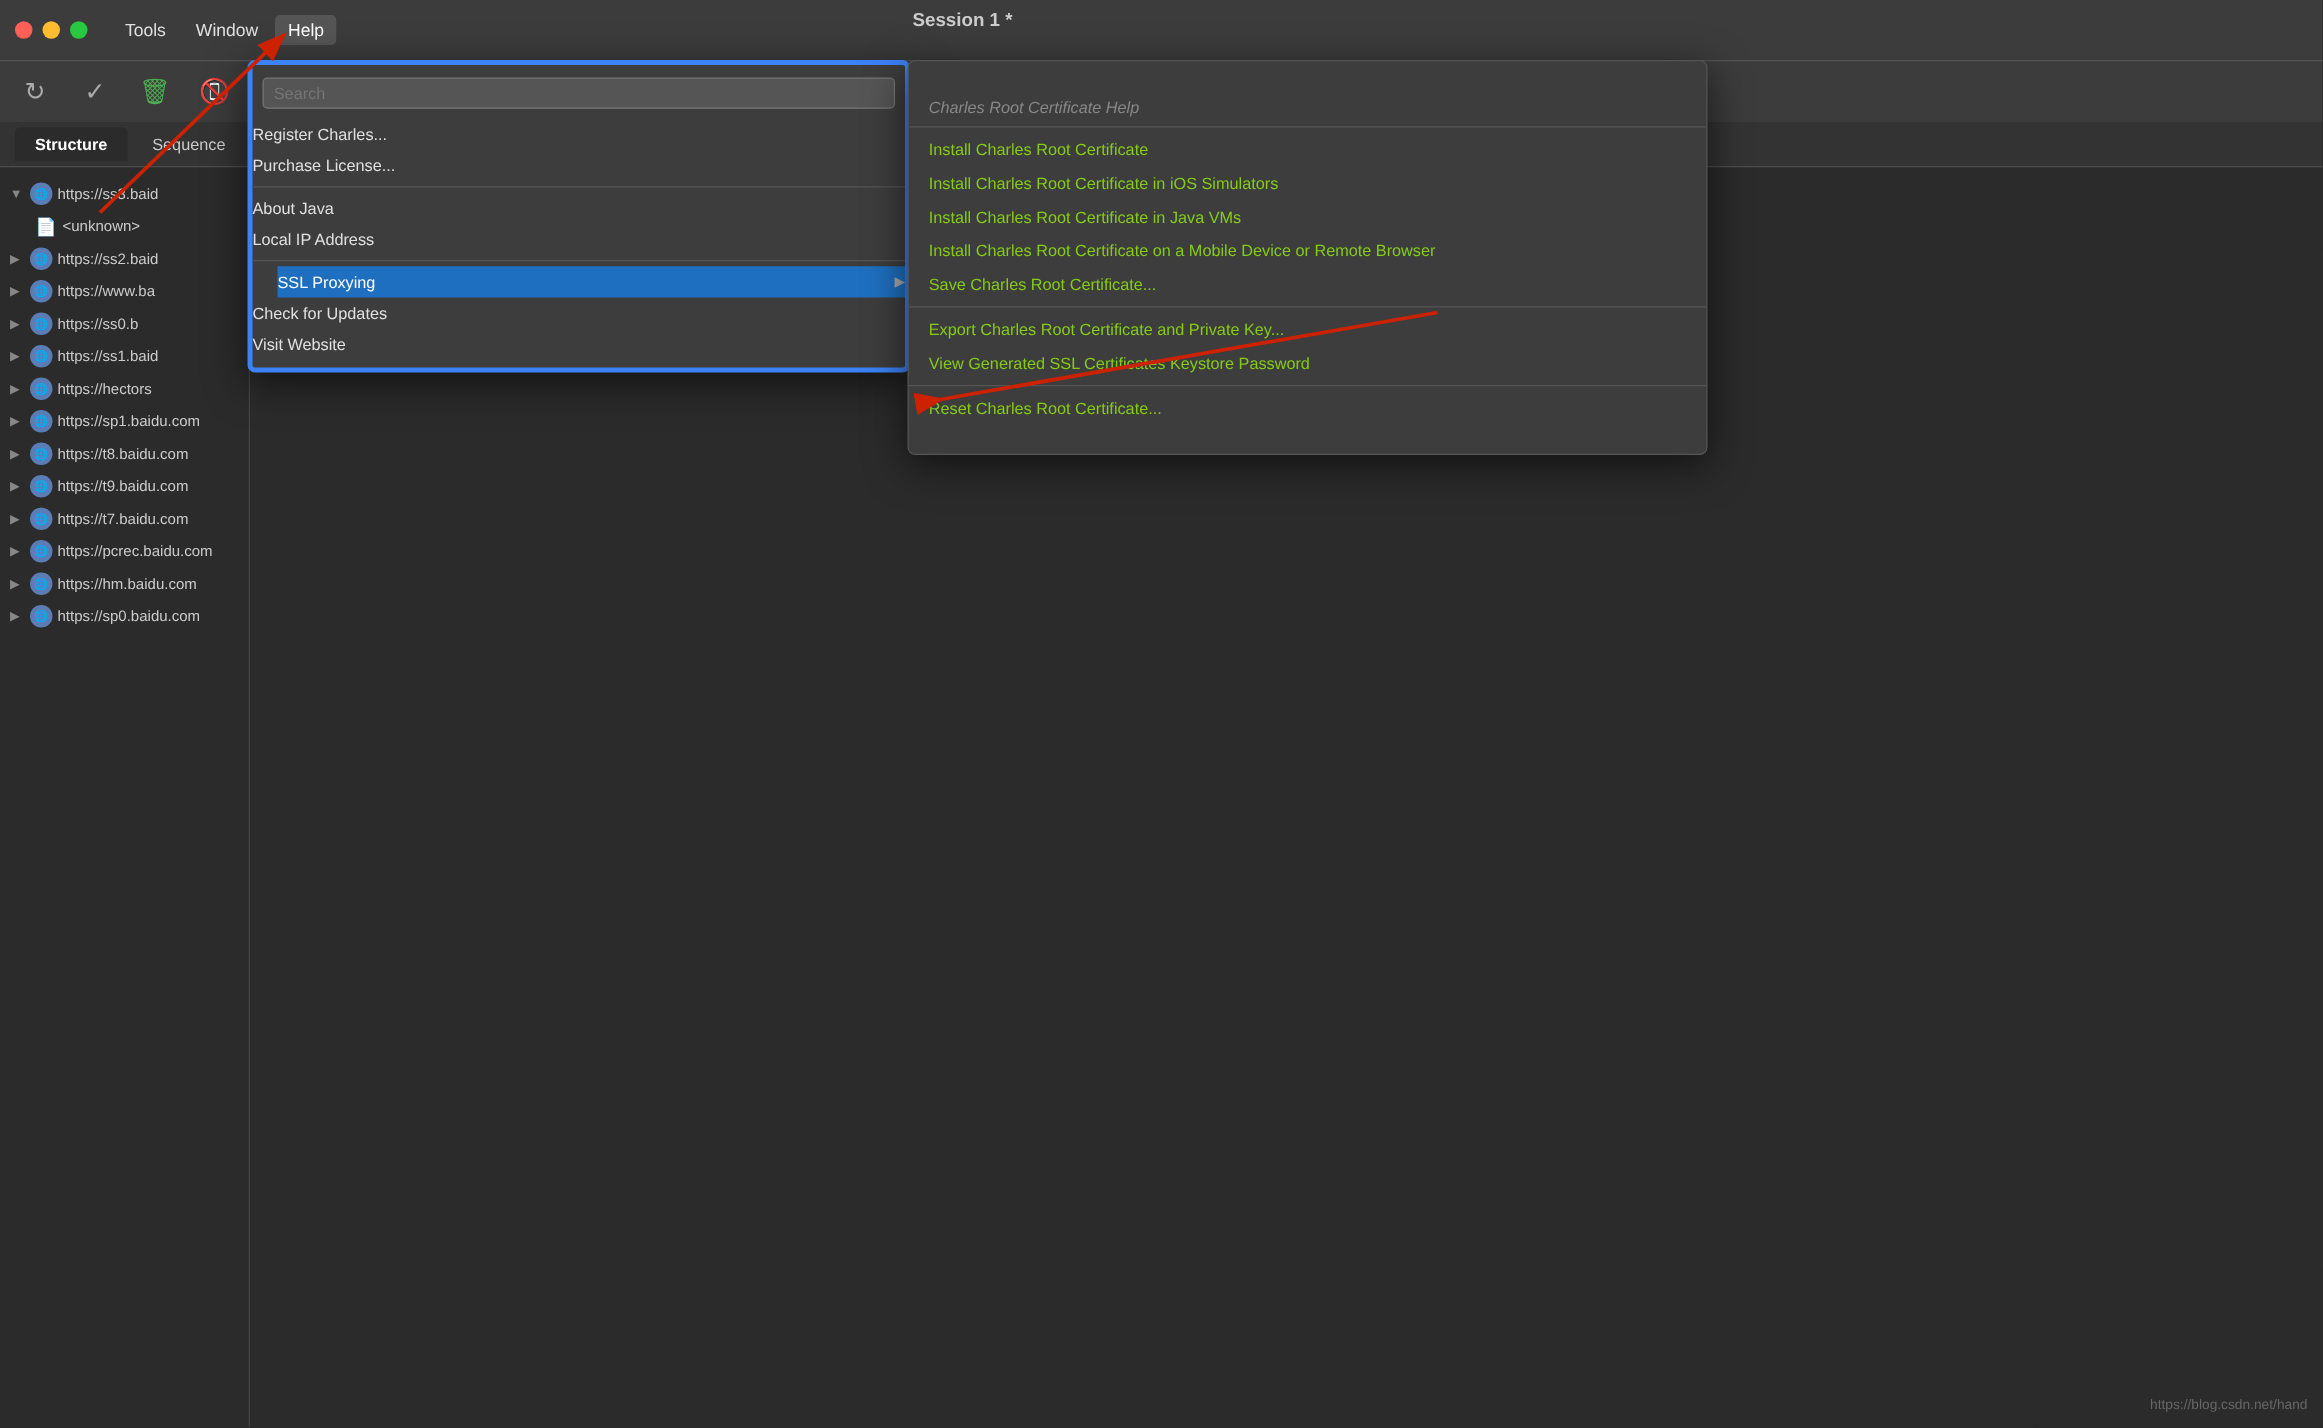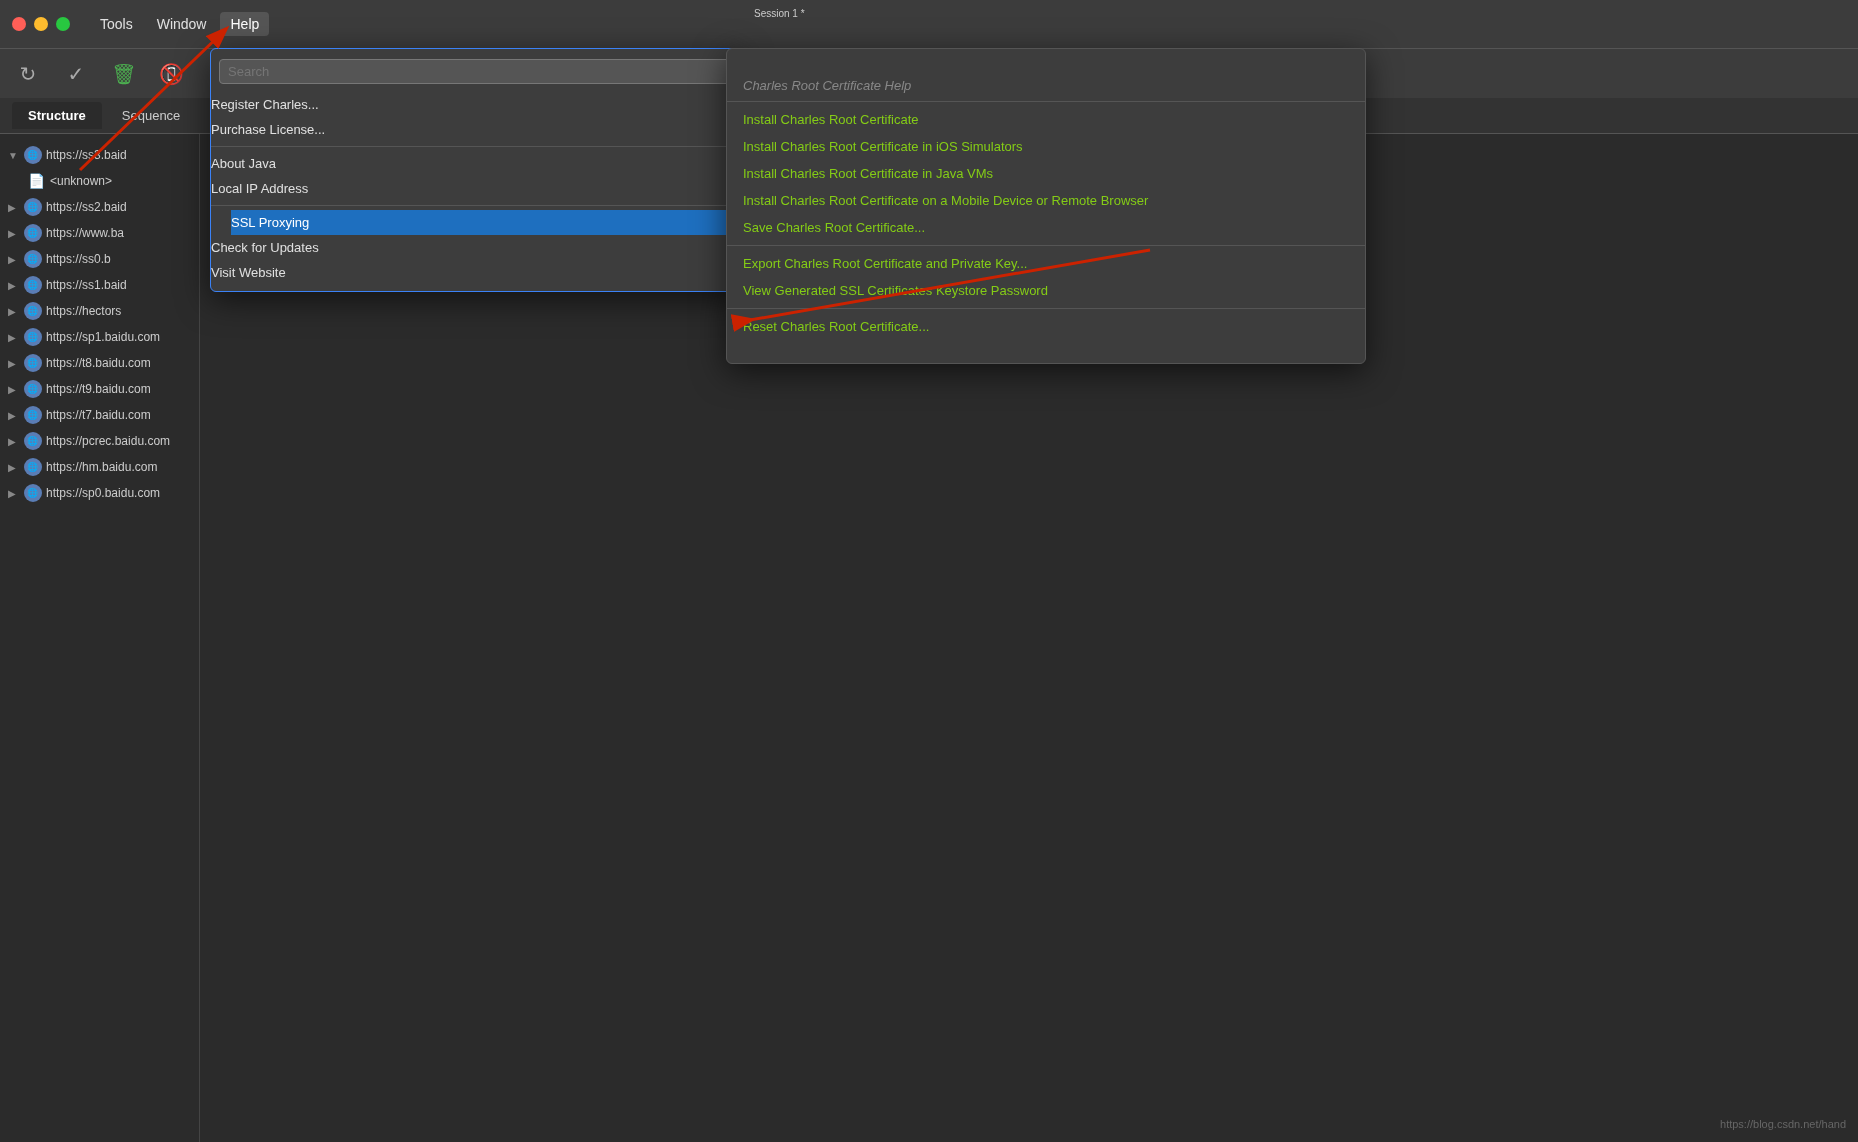--- a/index.html
+++ b/index.html
@@ -52,23 +52,24 @@
     }
     .menu-item.help-active {
       background: #555;
       color: white;
     }
 
     
     .window-title-area {
       position: absolute;
       top: 8px;
-      left: 754px;
+      left: 730px;
       color: #ccc;
-      font-size: 10px;
+      font-size: 15px;
+      font-weight: bold;
     }
 
     
     .toolbar {
       height: 50px;
       background: #3c3c3c;
       border-top: 1px solid #555;
       display: flex;
       align-items: center;
       padding: 0 12px;
@@ -160,24 +161,24 @@
     
     .content-area {
       flex: 1;
       background: #2b2b2b;
     }
 
     
     .help-menu {
       position: absolute;
       top: 48px;
-      left: 210px;
+      left: 198px;
       width: 530px;
       background: #3d3d3d;
-      border: 1px solid #3b82f6;
+      border: 4px solid #3b82f6;
       border-radius: 6px;
       box-shadow: 0 8px 32px rgba(0,0,0,0.6);
       padding: 6px 0;
       z-index: 200;
     }
     .help-menu-search {
       margin: 4px 8px 8px 8px;
       background: #555;
       border: 1px solid #777;
       border-radius: 4px;

